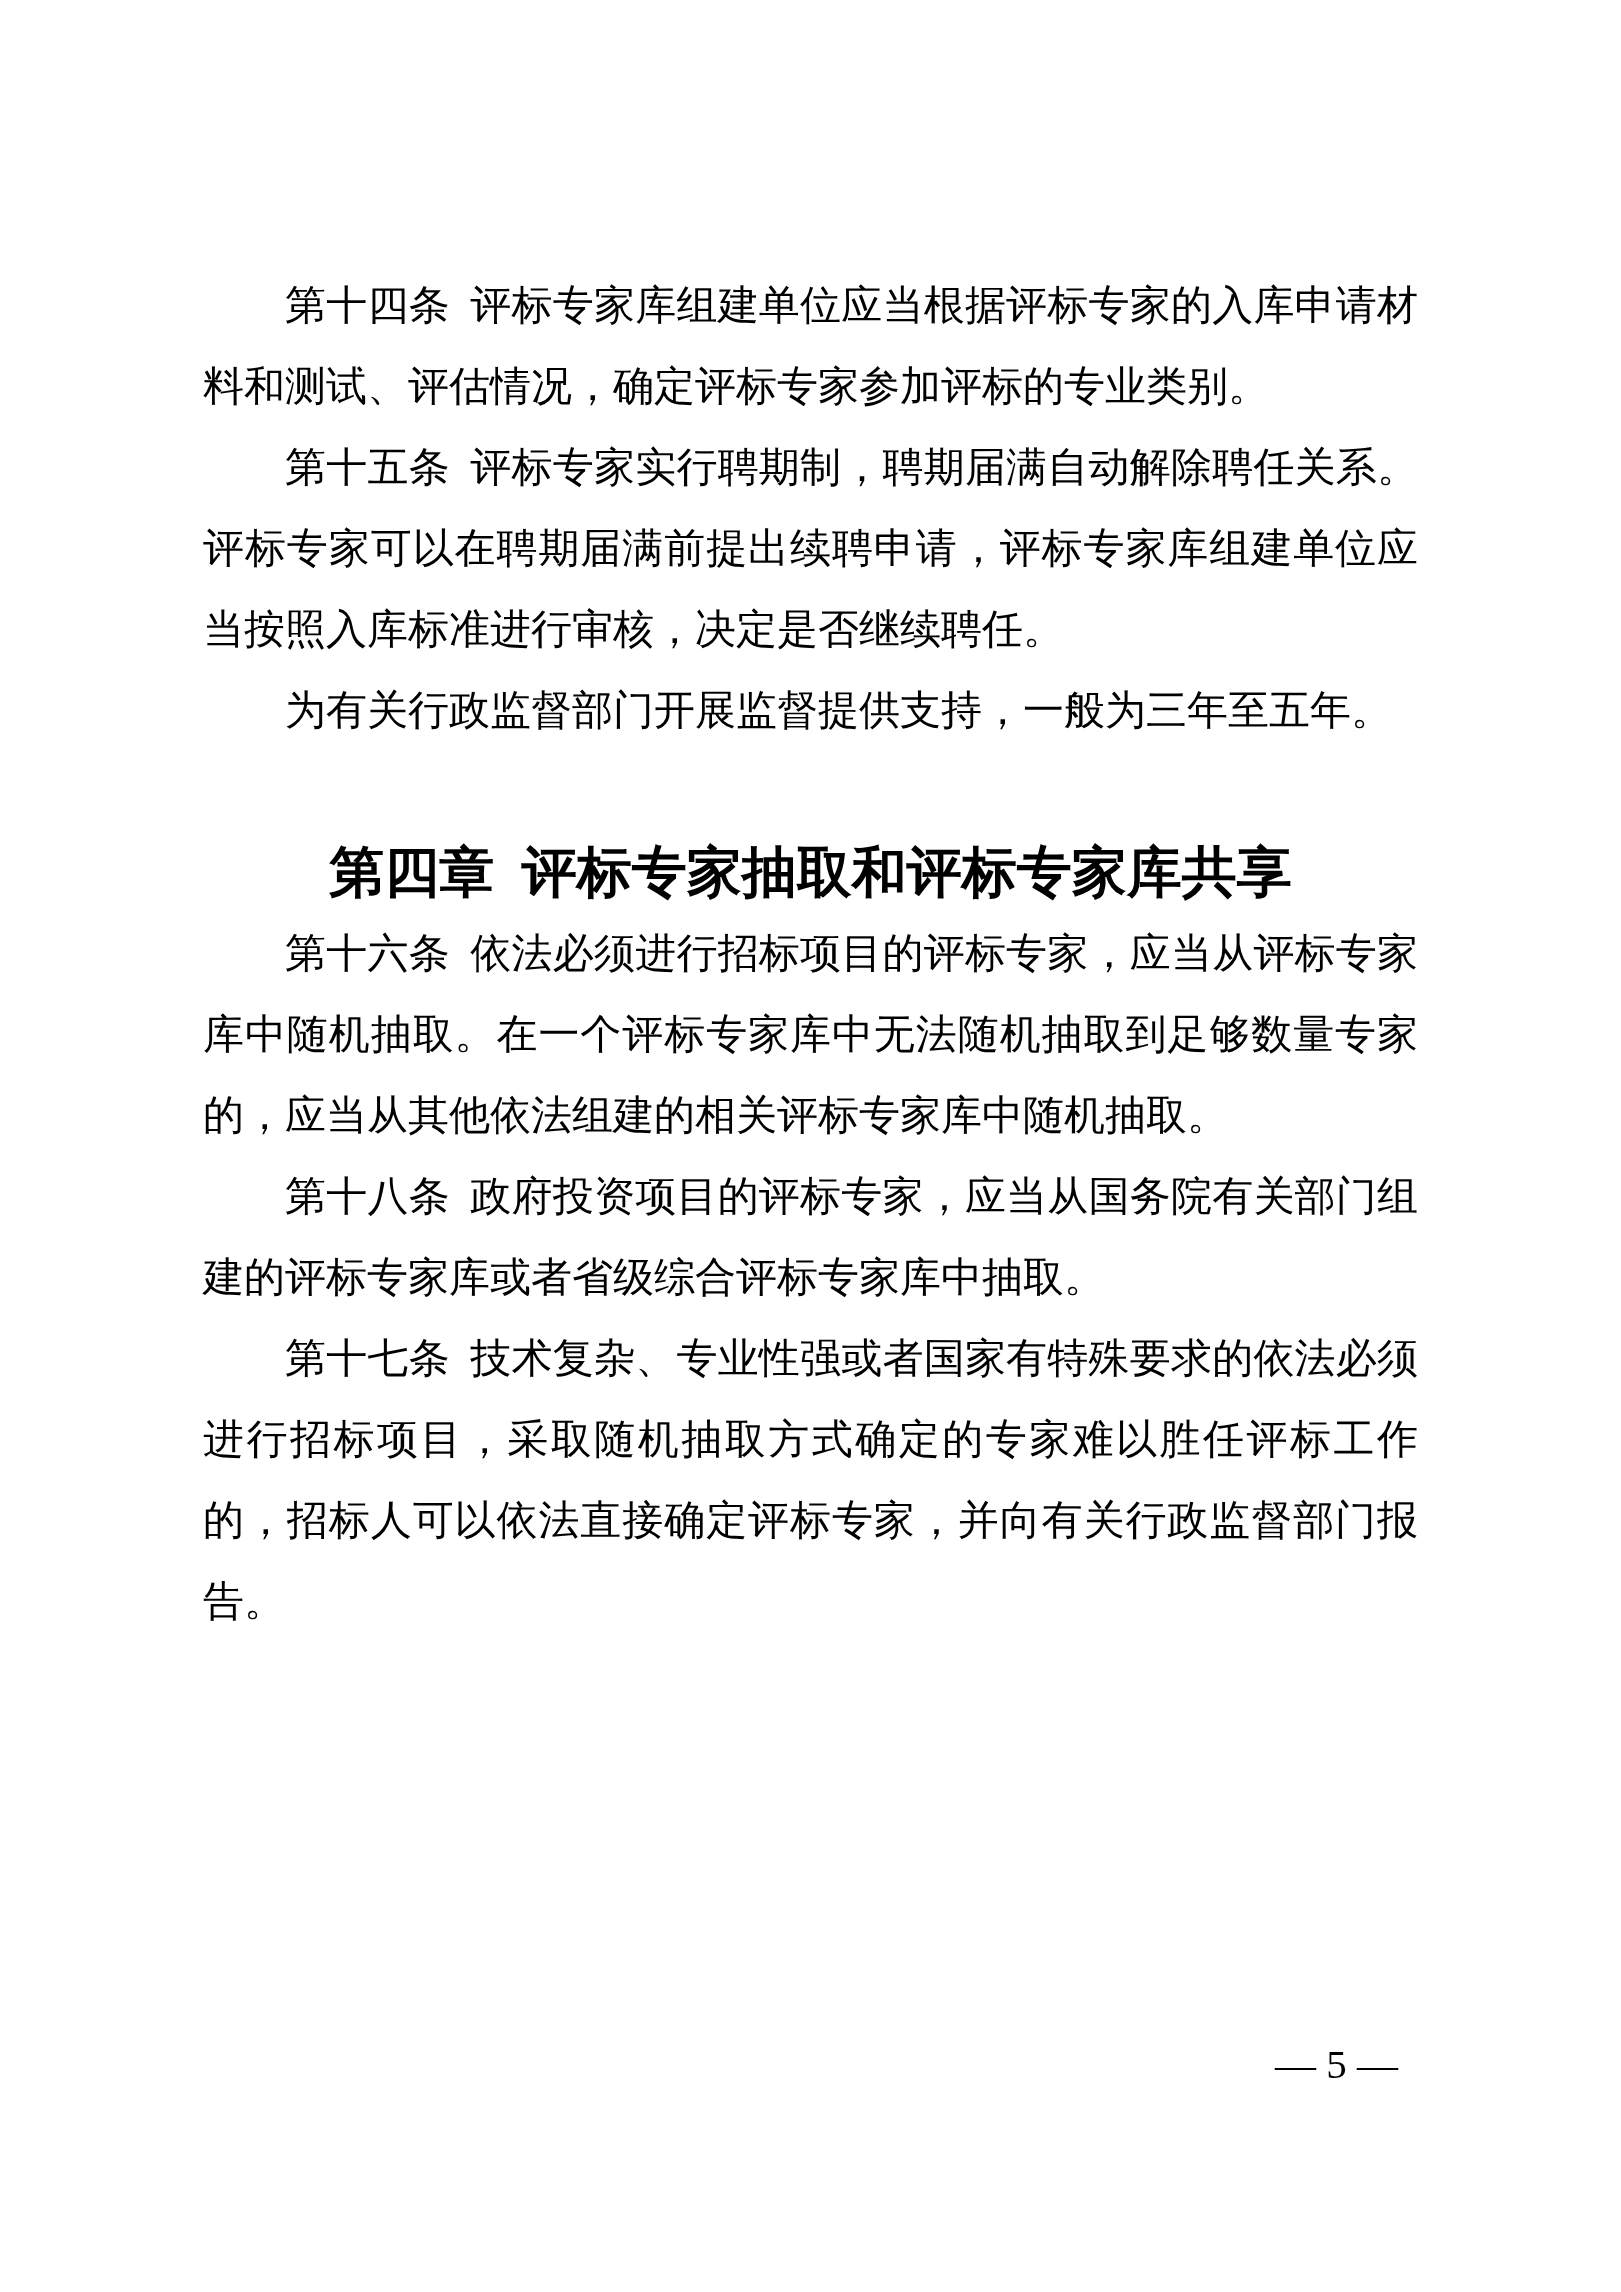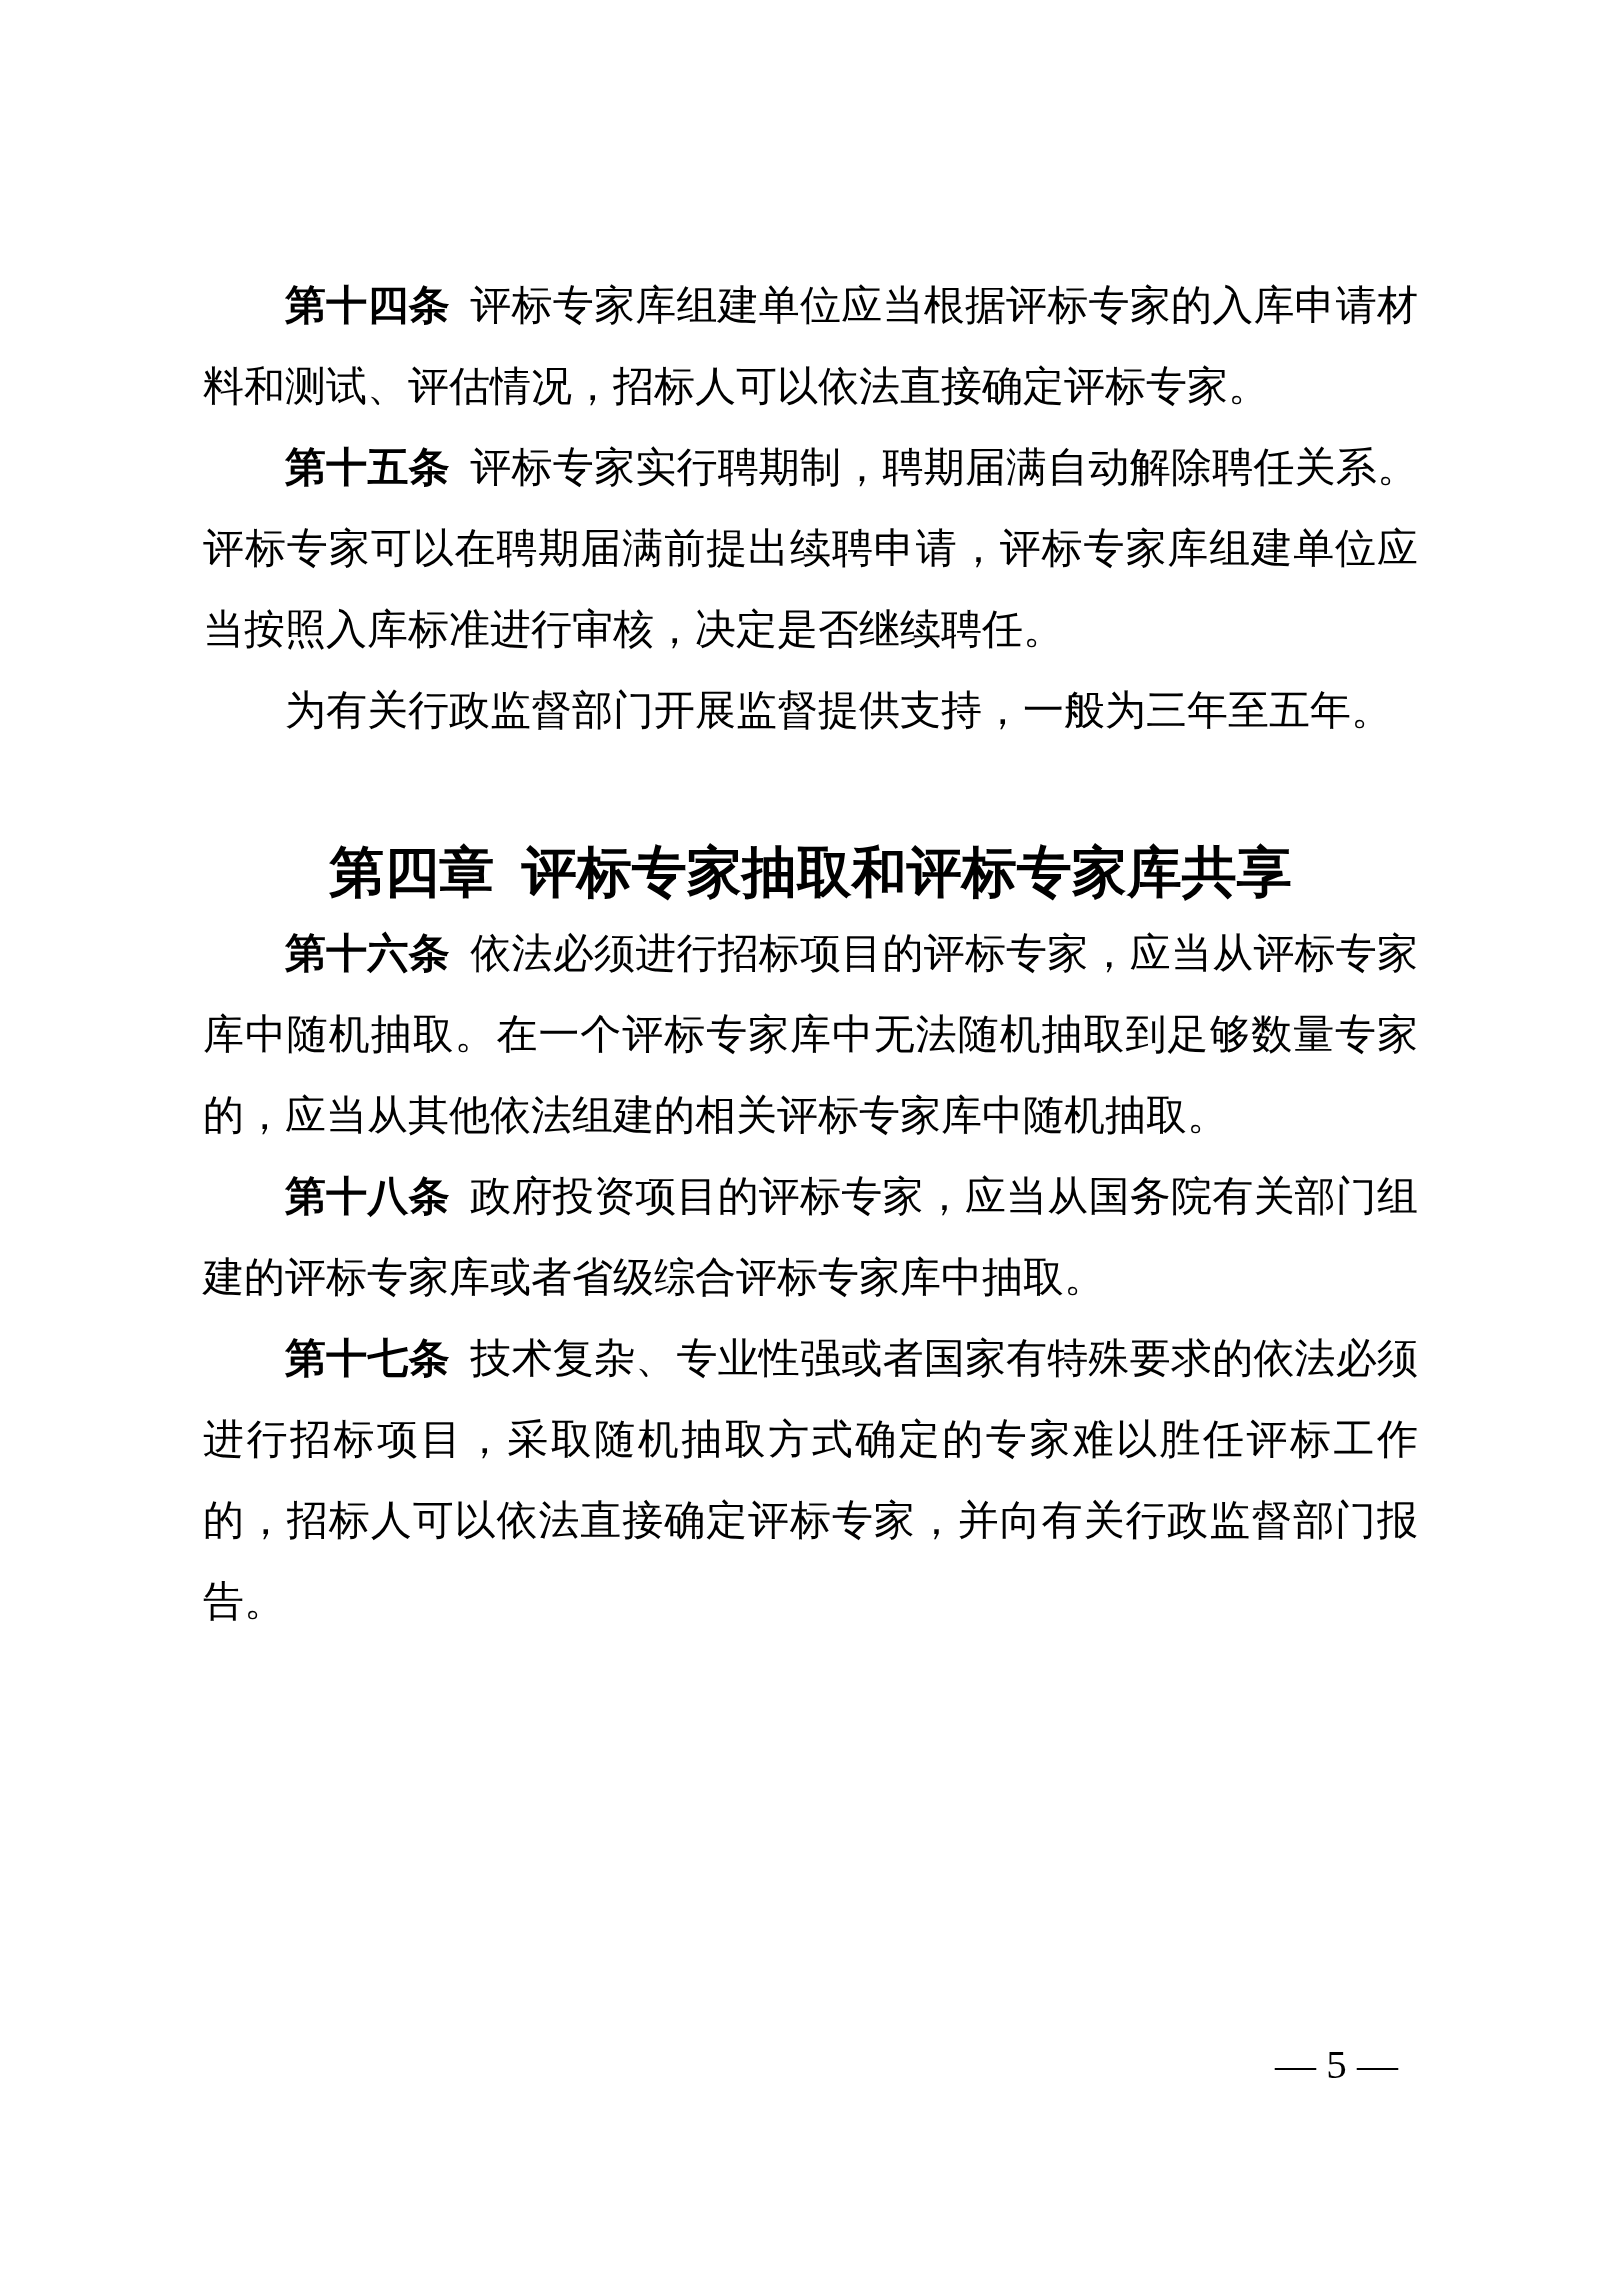--- a/index.html
+++ b/index.html
@@ -20,21 +20,21 @@
     width: 1215px;
     font-size: 41px;
     line-height: 81px;
     text-align: justify;
   }
   .para {
     text-indent: 2em;
   }
   .article-label {
     font-family: "Liberation Sans", "DejaVu Sans", sans-serif;
-    font-weight: 700;
+    font-weight: 400;
     margin-right: 0.5em;
   }
   .chapter {
     margin-top: 81px;
     font-size: 55px;
     line-height: 81px;
     font-weight: 700;
     font-family: "Liberation Sans", "DejaVu Sans", sans-serif;
     text-align: center;
     text-indent: 0;
@@ -49,21 +49,21 @@
     font-size: 41px;
     line-height: 47px;
     text-align: right;
   }
 </style>
 </head>
 <body>
 
 <div class="page">
   <div class="content">
-      <p class="para"><span class="article-label">第十四条</span><span>评标专家库组建单位应当根据评标专家的入库申请材料和测试、评估情况，招标人可以依法直接确定评标专家。</span></p>
+      <p class="para"><span class="article-label">第十四条</span><span>评标专家库组建单位应当根据评标专家的入库申请材料和测试、评估情况，确定评标专家参加评标的专业类别。</span></p>
       <p class="para"><span class="article-label">第十五条</span><span>评标专家实行聘期制，聘期届满自动解除聘任关系。评标专家可以在聘期届满前提出续聘申请，评标专家库组建单位应当按照入库标准进行审核，决定是否继续聘任。</span></p>
       <p class="para">为有关行政监督部门开展监督提供支持，一般为三年至五年。</p>
       <h2 class="chapter"><span class="chapter-label">第四章</span><span>评标专家抽取和评标专家库共享</span></h2>
       <p class="para"><span class="article-label">第十六条</span><span>依法必须进行招标项目的评标专家，应当从评标专家库中随机抽取。在一个评标专家库中无法随机抽取到足够数量专家的，应当从其他依法组建的相关评标专家库中随机抽取。</span></p>
       <p class="para"><span class="article-label">第十八条</span><span>政府投资项目的评标专家，应当从国务院有关部门组建的评标专家库或者省级综合评标专家库中抽取。</span></p>
       <p class="para"><span class="article-label">第十七条</span><span>技术复杂、专业性强或者国家有特殊要求的依法必须进行招标项目，采取随机抽取方式确定的专家难以胜任评标工作的，招标人可以依法直接确定评标专家，并向有关行政监督部门报告。</span></p>
     </div>
   <div class="footer">
     <span>— 5 —</span>
   </div>

